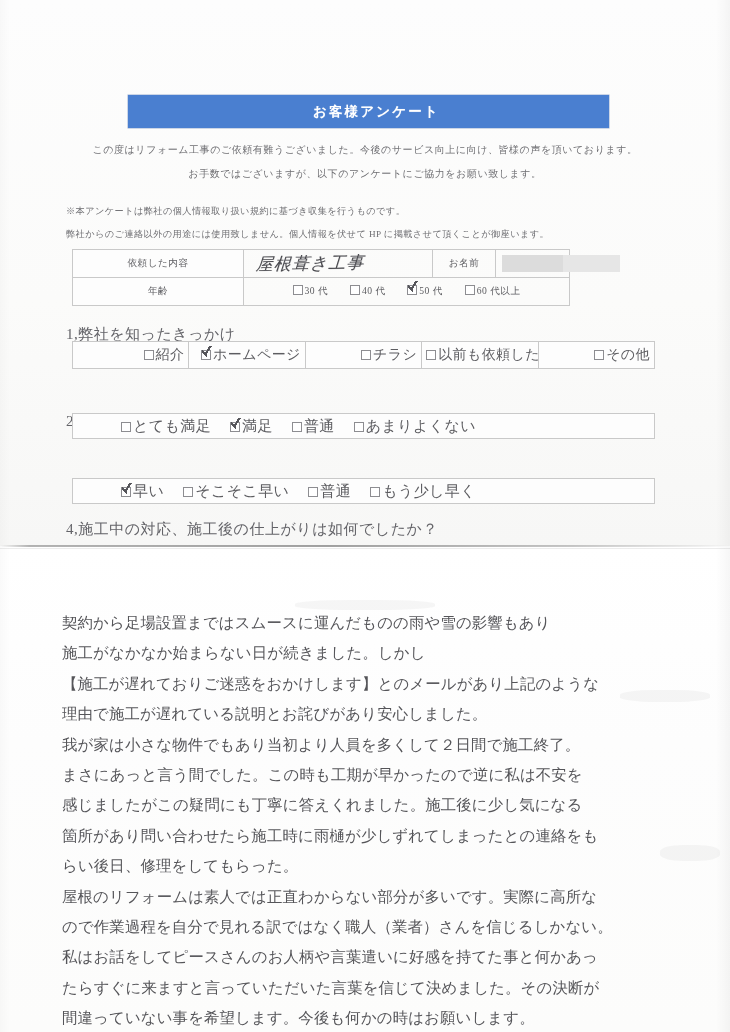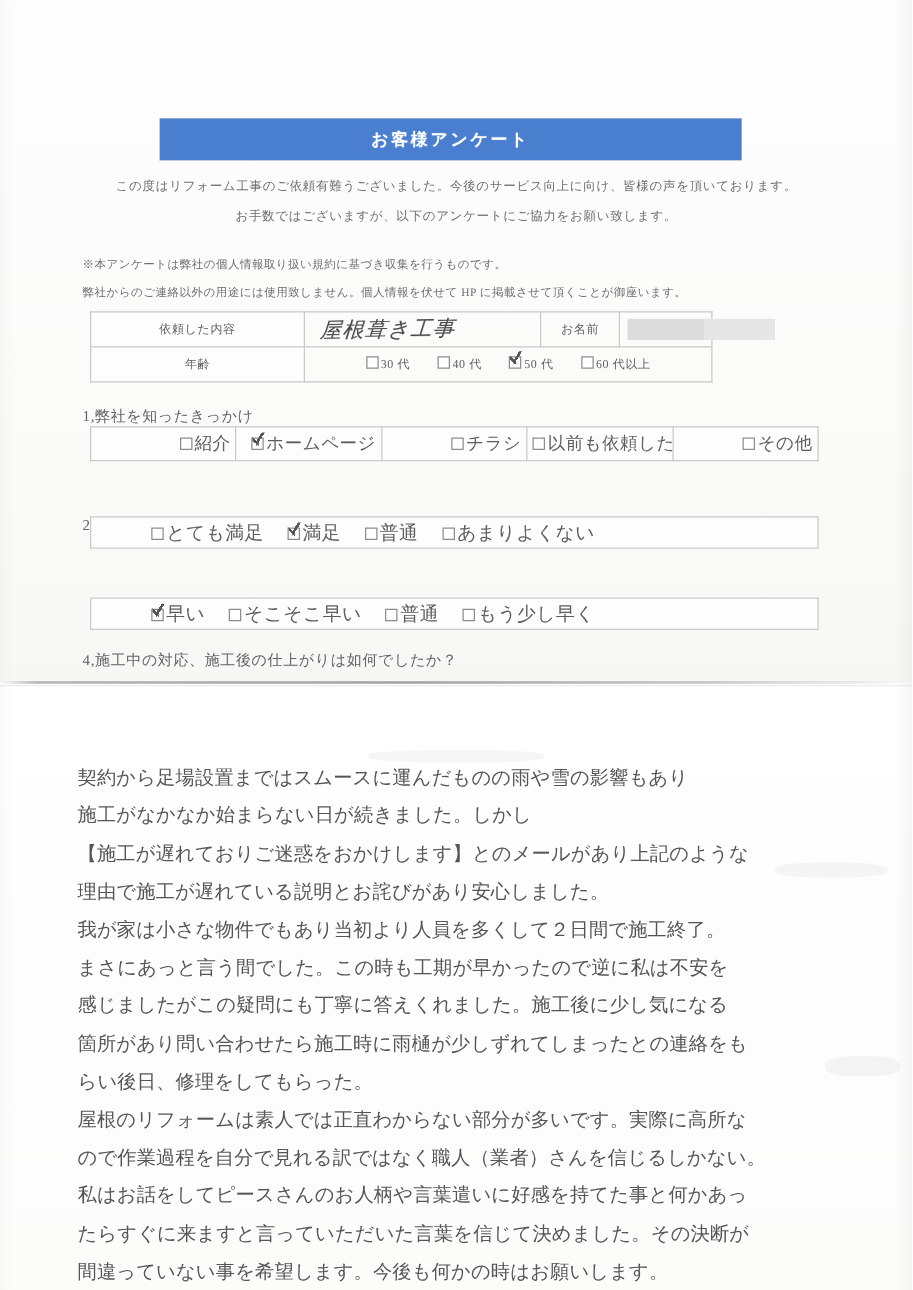--- a/index.html
+++ b/index.html
@@ -81,20 +81,21 @@
   
   .banner {
     position: absolute;
     left: 128px; top: 95px;
     width: 465px; height: 33px;
     background: #4a7fd0;
     display: flex;
     align-items: center;
     justify-content: center;
     box-shadow: 0 0 0 0.5px rgba(60,100,170,0.5);
+    padding-left: 16px;
   }
   .banner-title {
     color: #ffffff;
     font-family: "Liberation Sans", "DejaVu Sans", sans-serif;
     font-size: 13.5px;
     font-weight: bold;
     letter-spacing: 2.2px;
     text-shadow: 0 0 1px rgba(255,255,255,0.35);
   }
 
@@ -208,21 +209,21 @@
       linear-gradient(-58deg, rgba(0,0,0,0) 56%, #55555a 56%, #55555a 72%, rgba(0,0,0,0) 72%);
     background-size: 5px 12px, 8px 12px;
     background-position: 0 2px, 3px 0;
     background-repeat: no-repeat;
   }
 
   
   .q-label {
     position: absolute;
     left: 66px;
-    font-size: 12px;
+    font-size: 15px;
     color: #636368;
     letter-spacing: 0.5px;
   }
   .q1-label { top: 325px; }
   .q2-label { top: 412px; }
   .q3-label { top: 455px; }
   .q4-label { top: 520px; }
 
   .opt-table {
     position: absolute;

